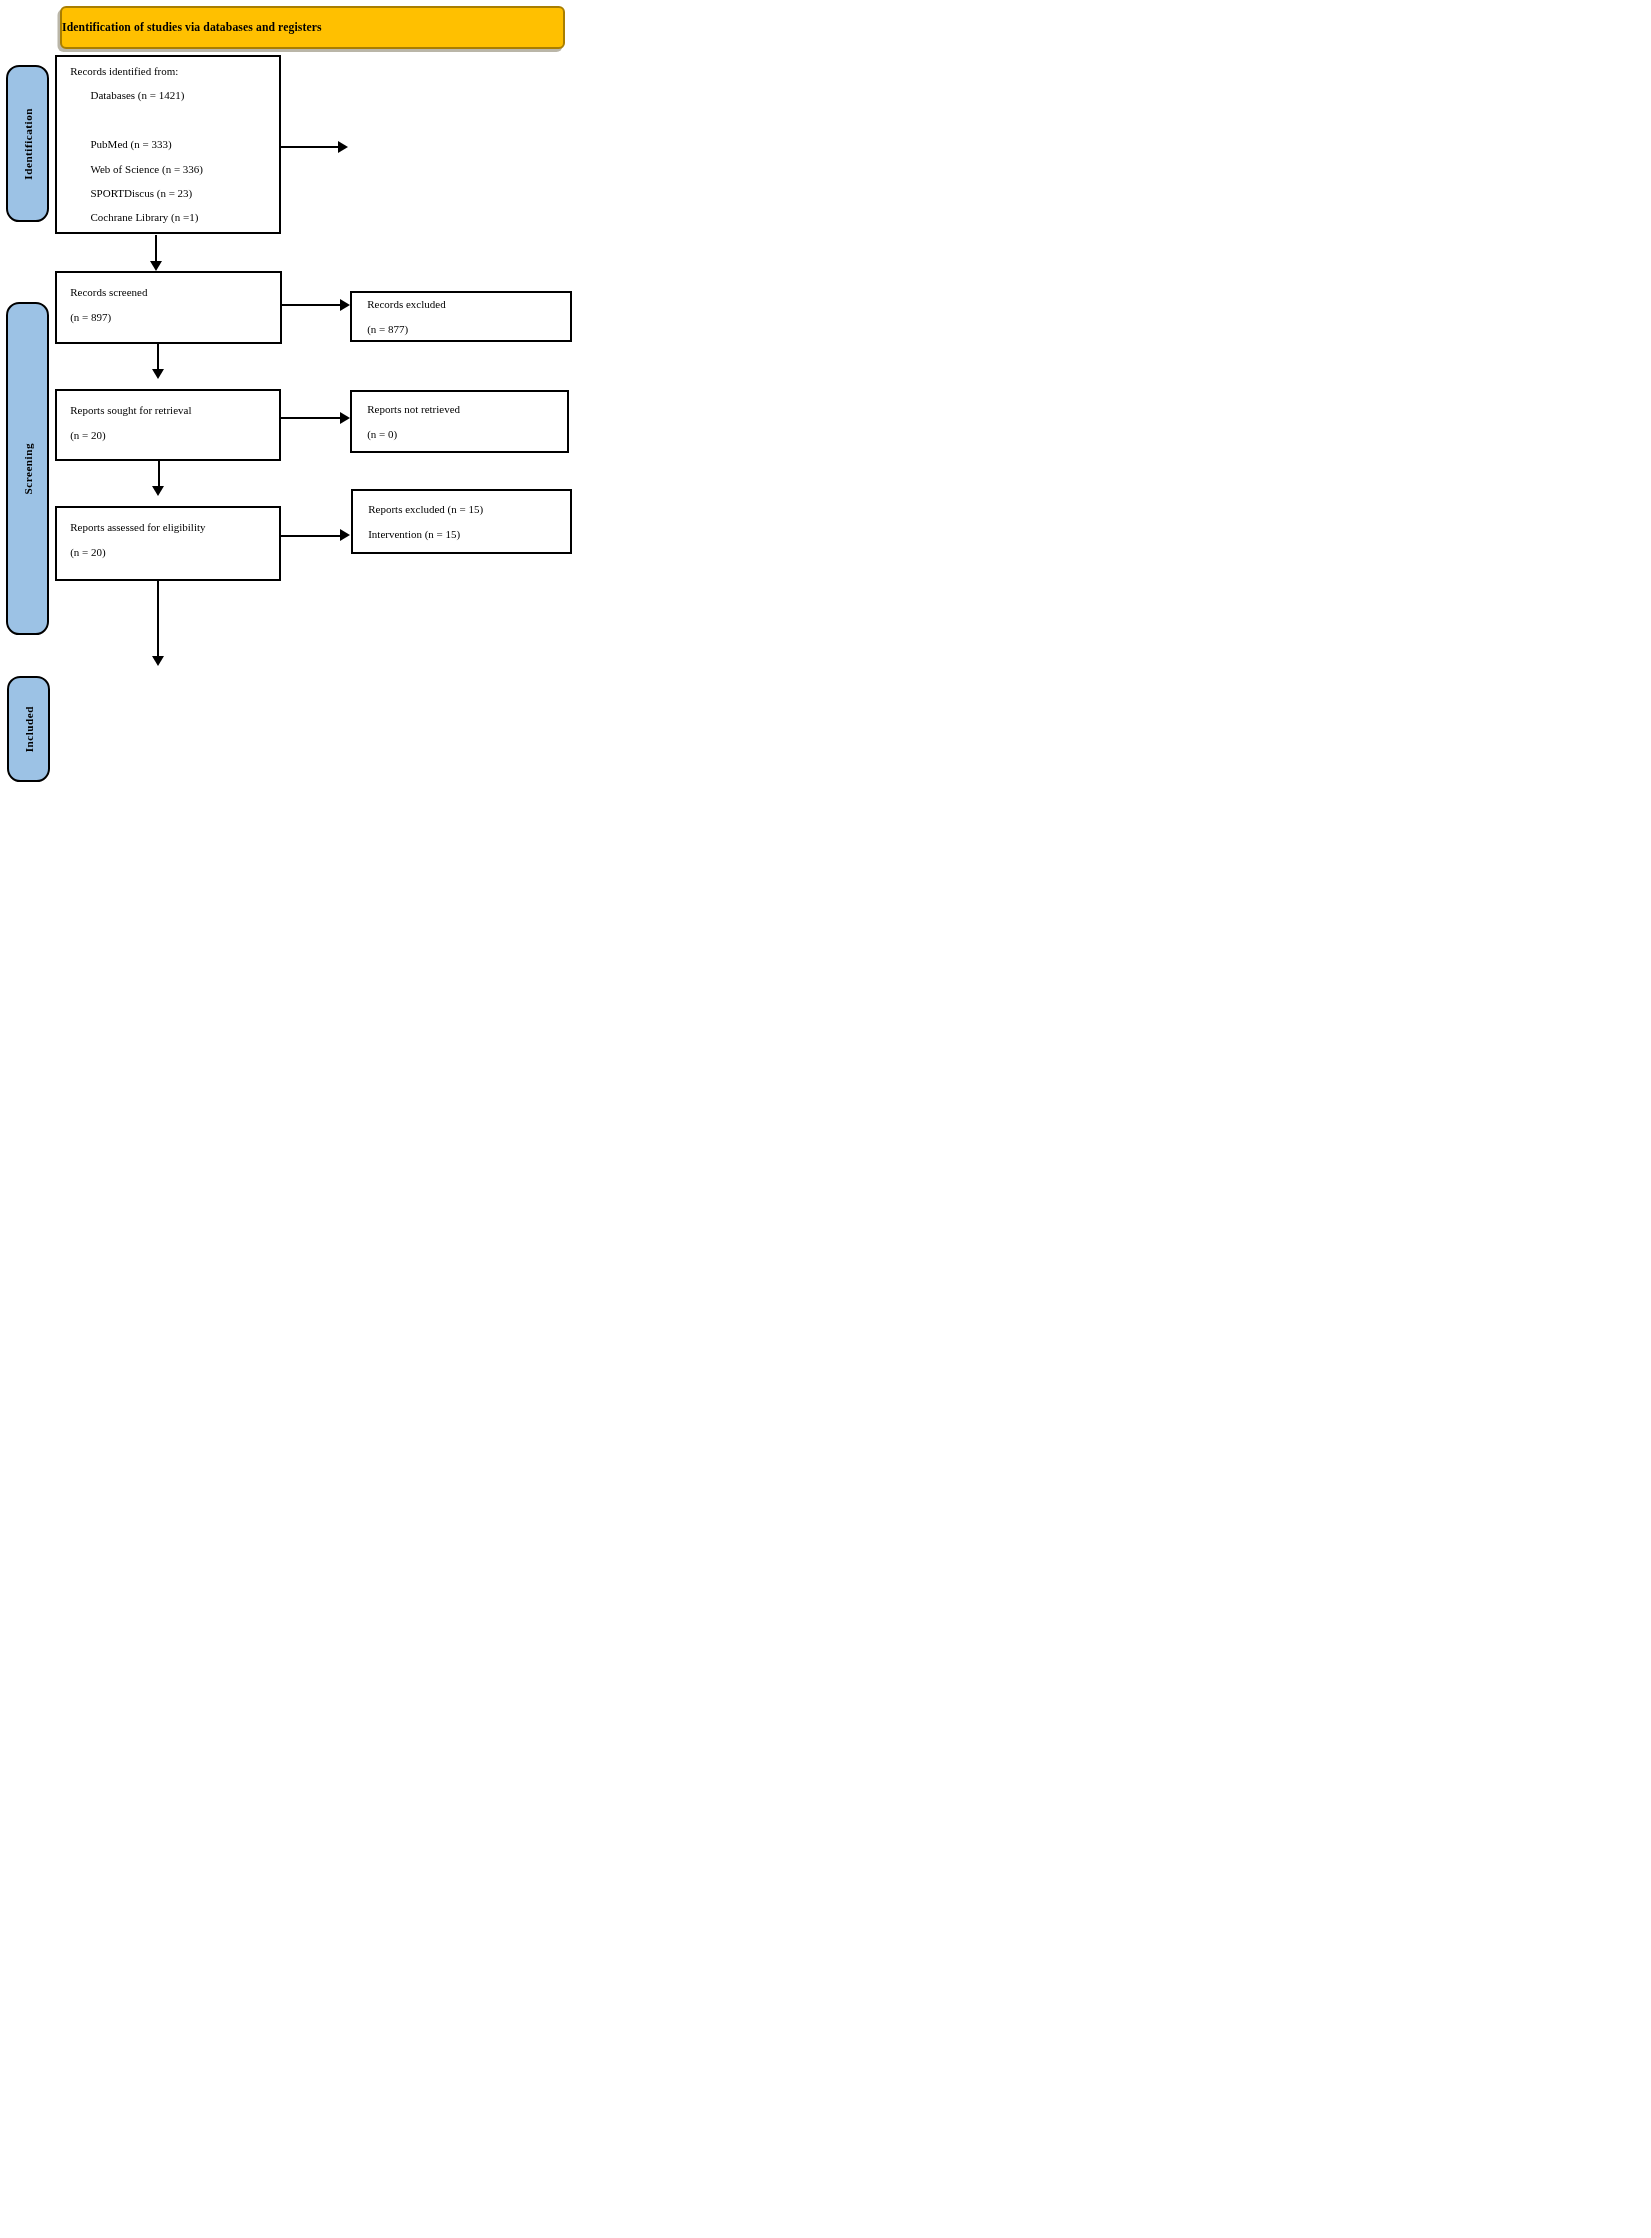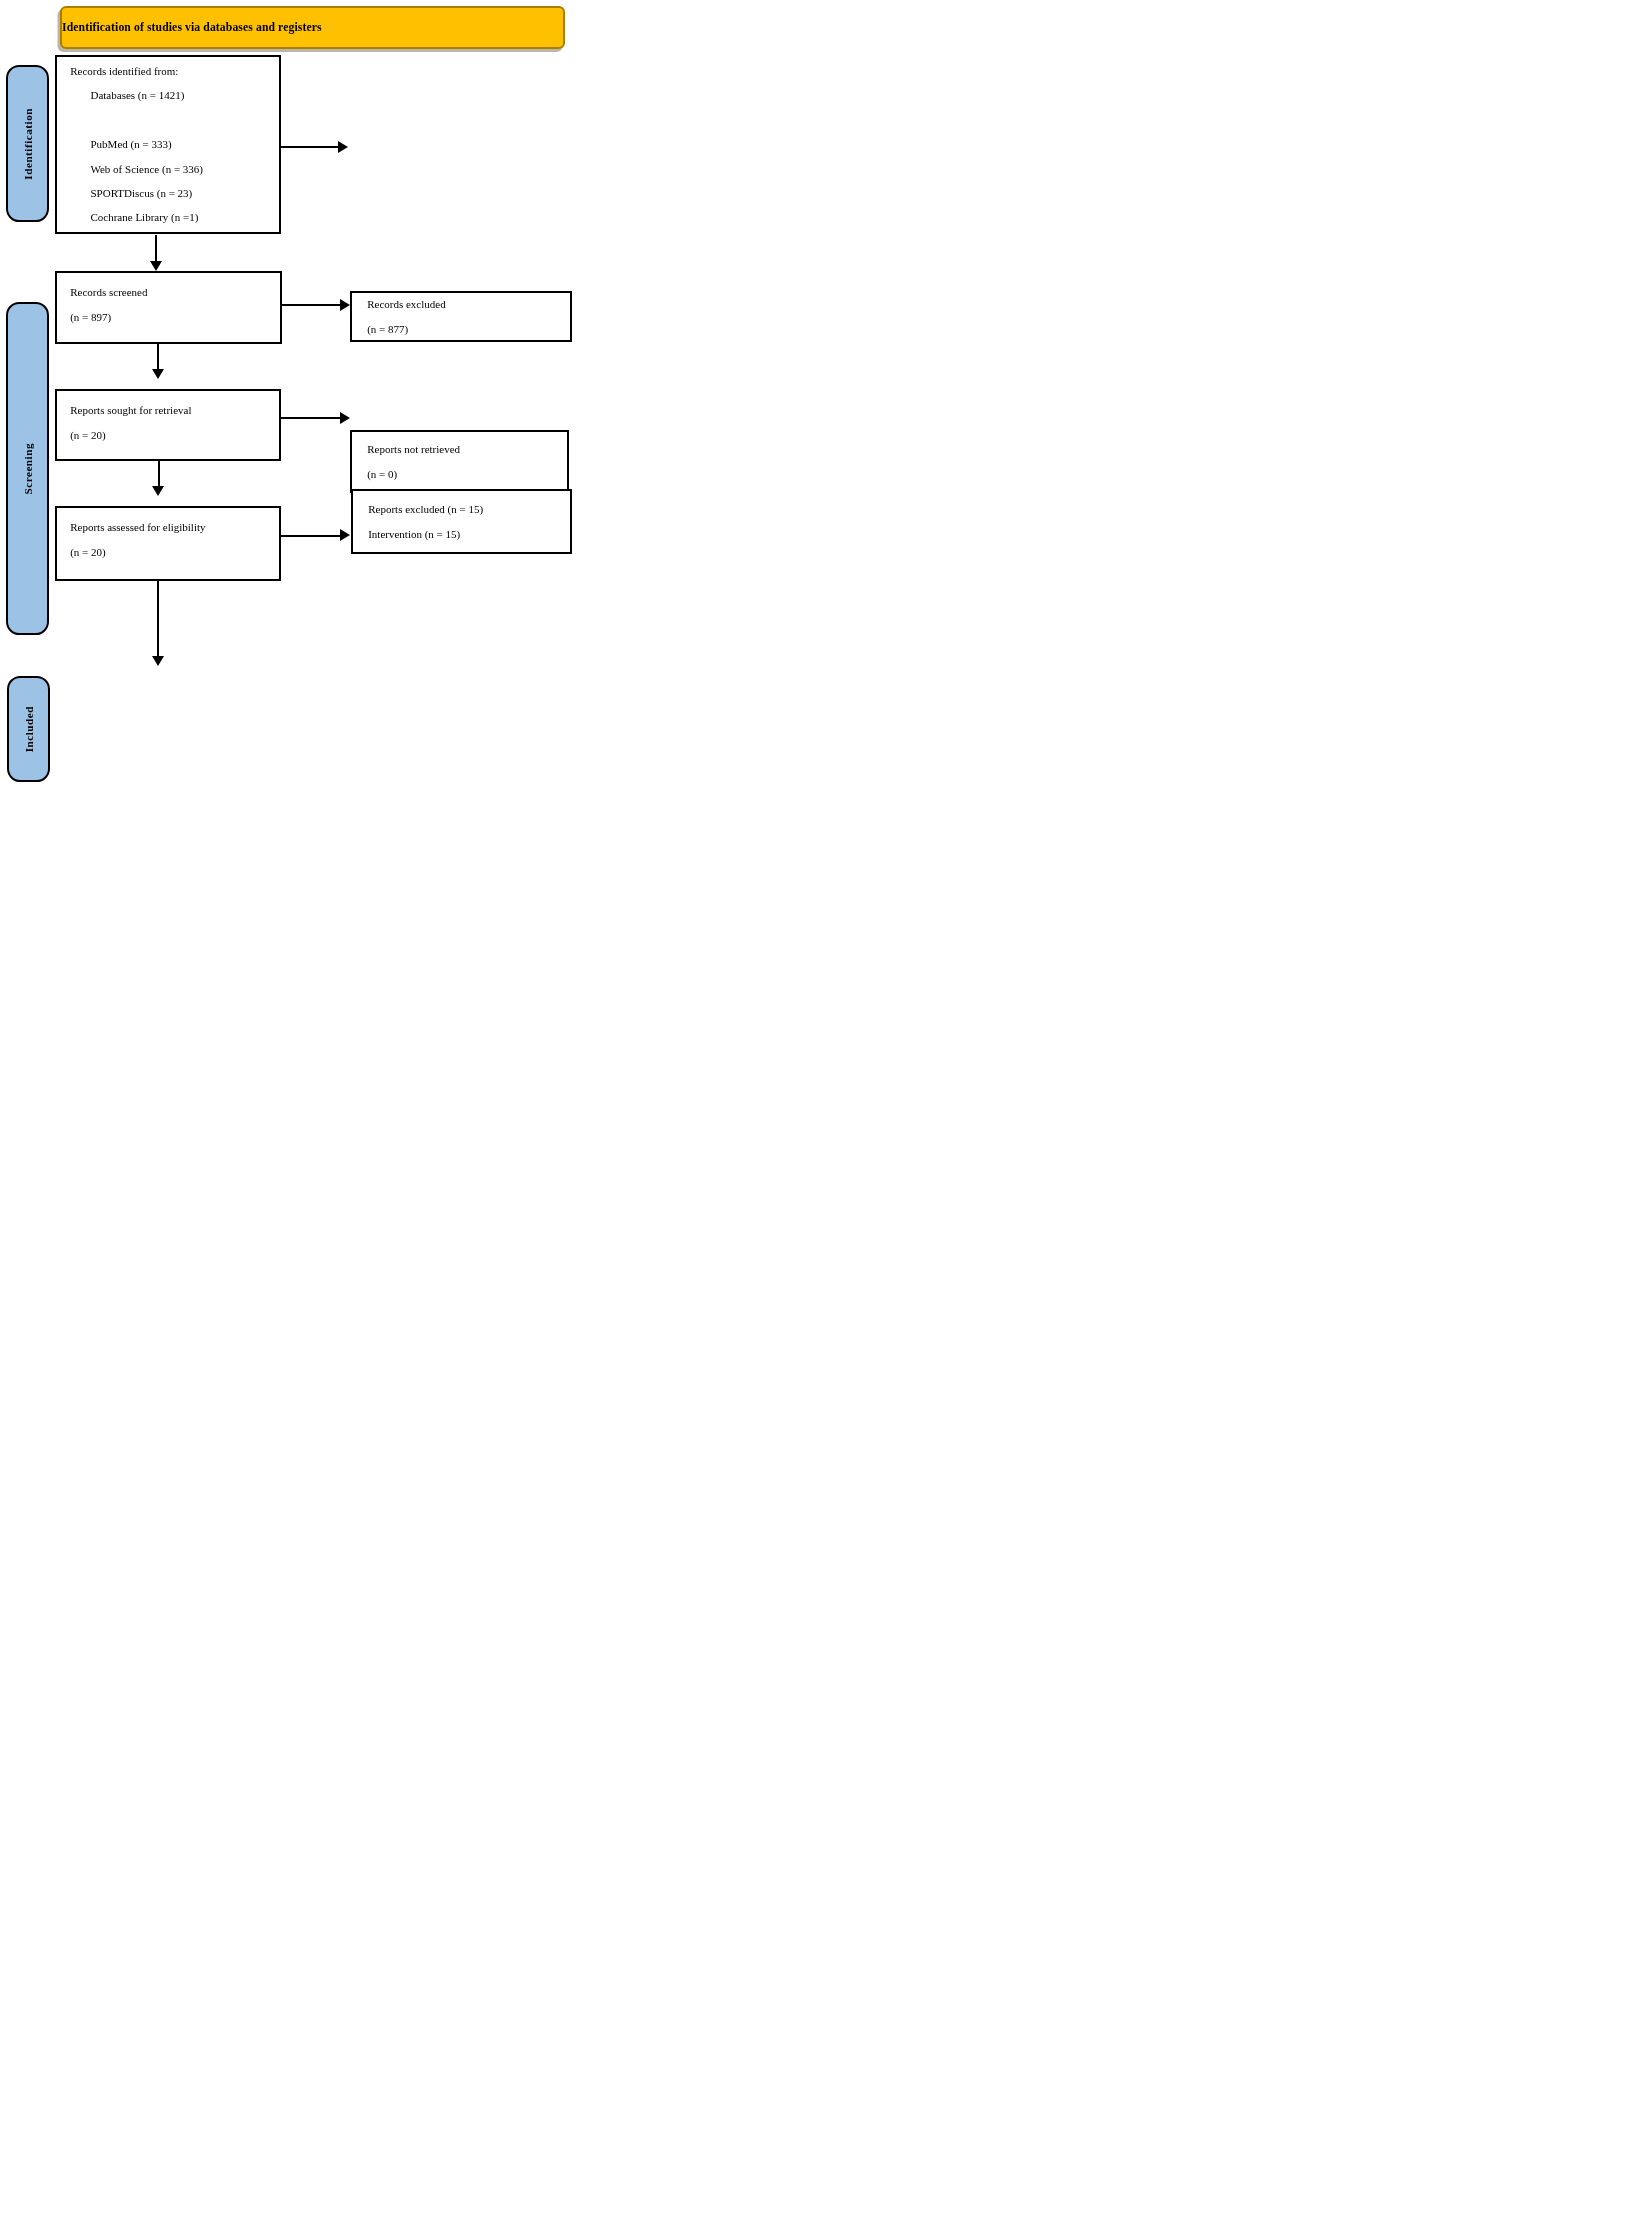--- a/index.html
+++ b/index.html
@@ -46,21 +46,21 @@
     box-sizing:border-box;
   }
   .pad{padding:7.1px 6.1px 4.1px 13.2px;}
   .centered{display:flex;flex-direction:column;justify-content:center;padding:3px 6.1px 3px 15.2px;}
   .indent{padding-left:20.3px;}
   .box-records-identified{left:55px;top:55px;width:226px;height:179px;padding:2px 5.1px 2px 13.2px;line-height:24.4px;overflow:hidden;}
   .box-records-removed{left:349px;top:57px;width:224px;height:147px;}
   .box-records-screened{left:55px;top:271px;width:227px;height:73px;}
   .box-records-excluded{left:350px;top:291px;width:222px;height:51px;}
   .box-reports-sought{left:55px;top:389px;width:226px;height:72px;}
-  .box-reports-not-retrieved{left:350px;top:390px;width:219px;height:63px;margin-top:40px;}
+  .box-reports-not-retrieved{left:350px;top:390px;width:219px;height:63px;}
   .box-reports-assessed{left:55px;top:506px;width:226px;height:75px;}
   .box-reports-excluded{left:351px;top:489px;width:221px;height:65px;}
   .box-studies-included{left:57px;top:684px;width:225px;height:84px;line-height:26.4px;}
   .spacer{height:24.4px;}
 
   
   .hline{position:absolute;height:2px;background:#000;}
   .vline{position:absolute;width:2px;background:#000;}
   .head-right{position:absolute;width:0;height:0;border-top:6.1px solid transparent;border-bottom:6.1px solid transparent;border-left:10.2px solid #000;}
   .head-down{position:absolute;width:0;height:0;border-left:6.1px solid transparent;border-right:6.1px solid transparent;border-top:10.2px solid #000;}

